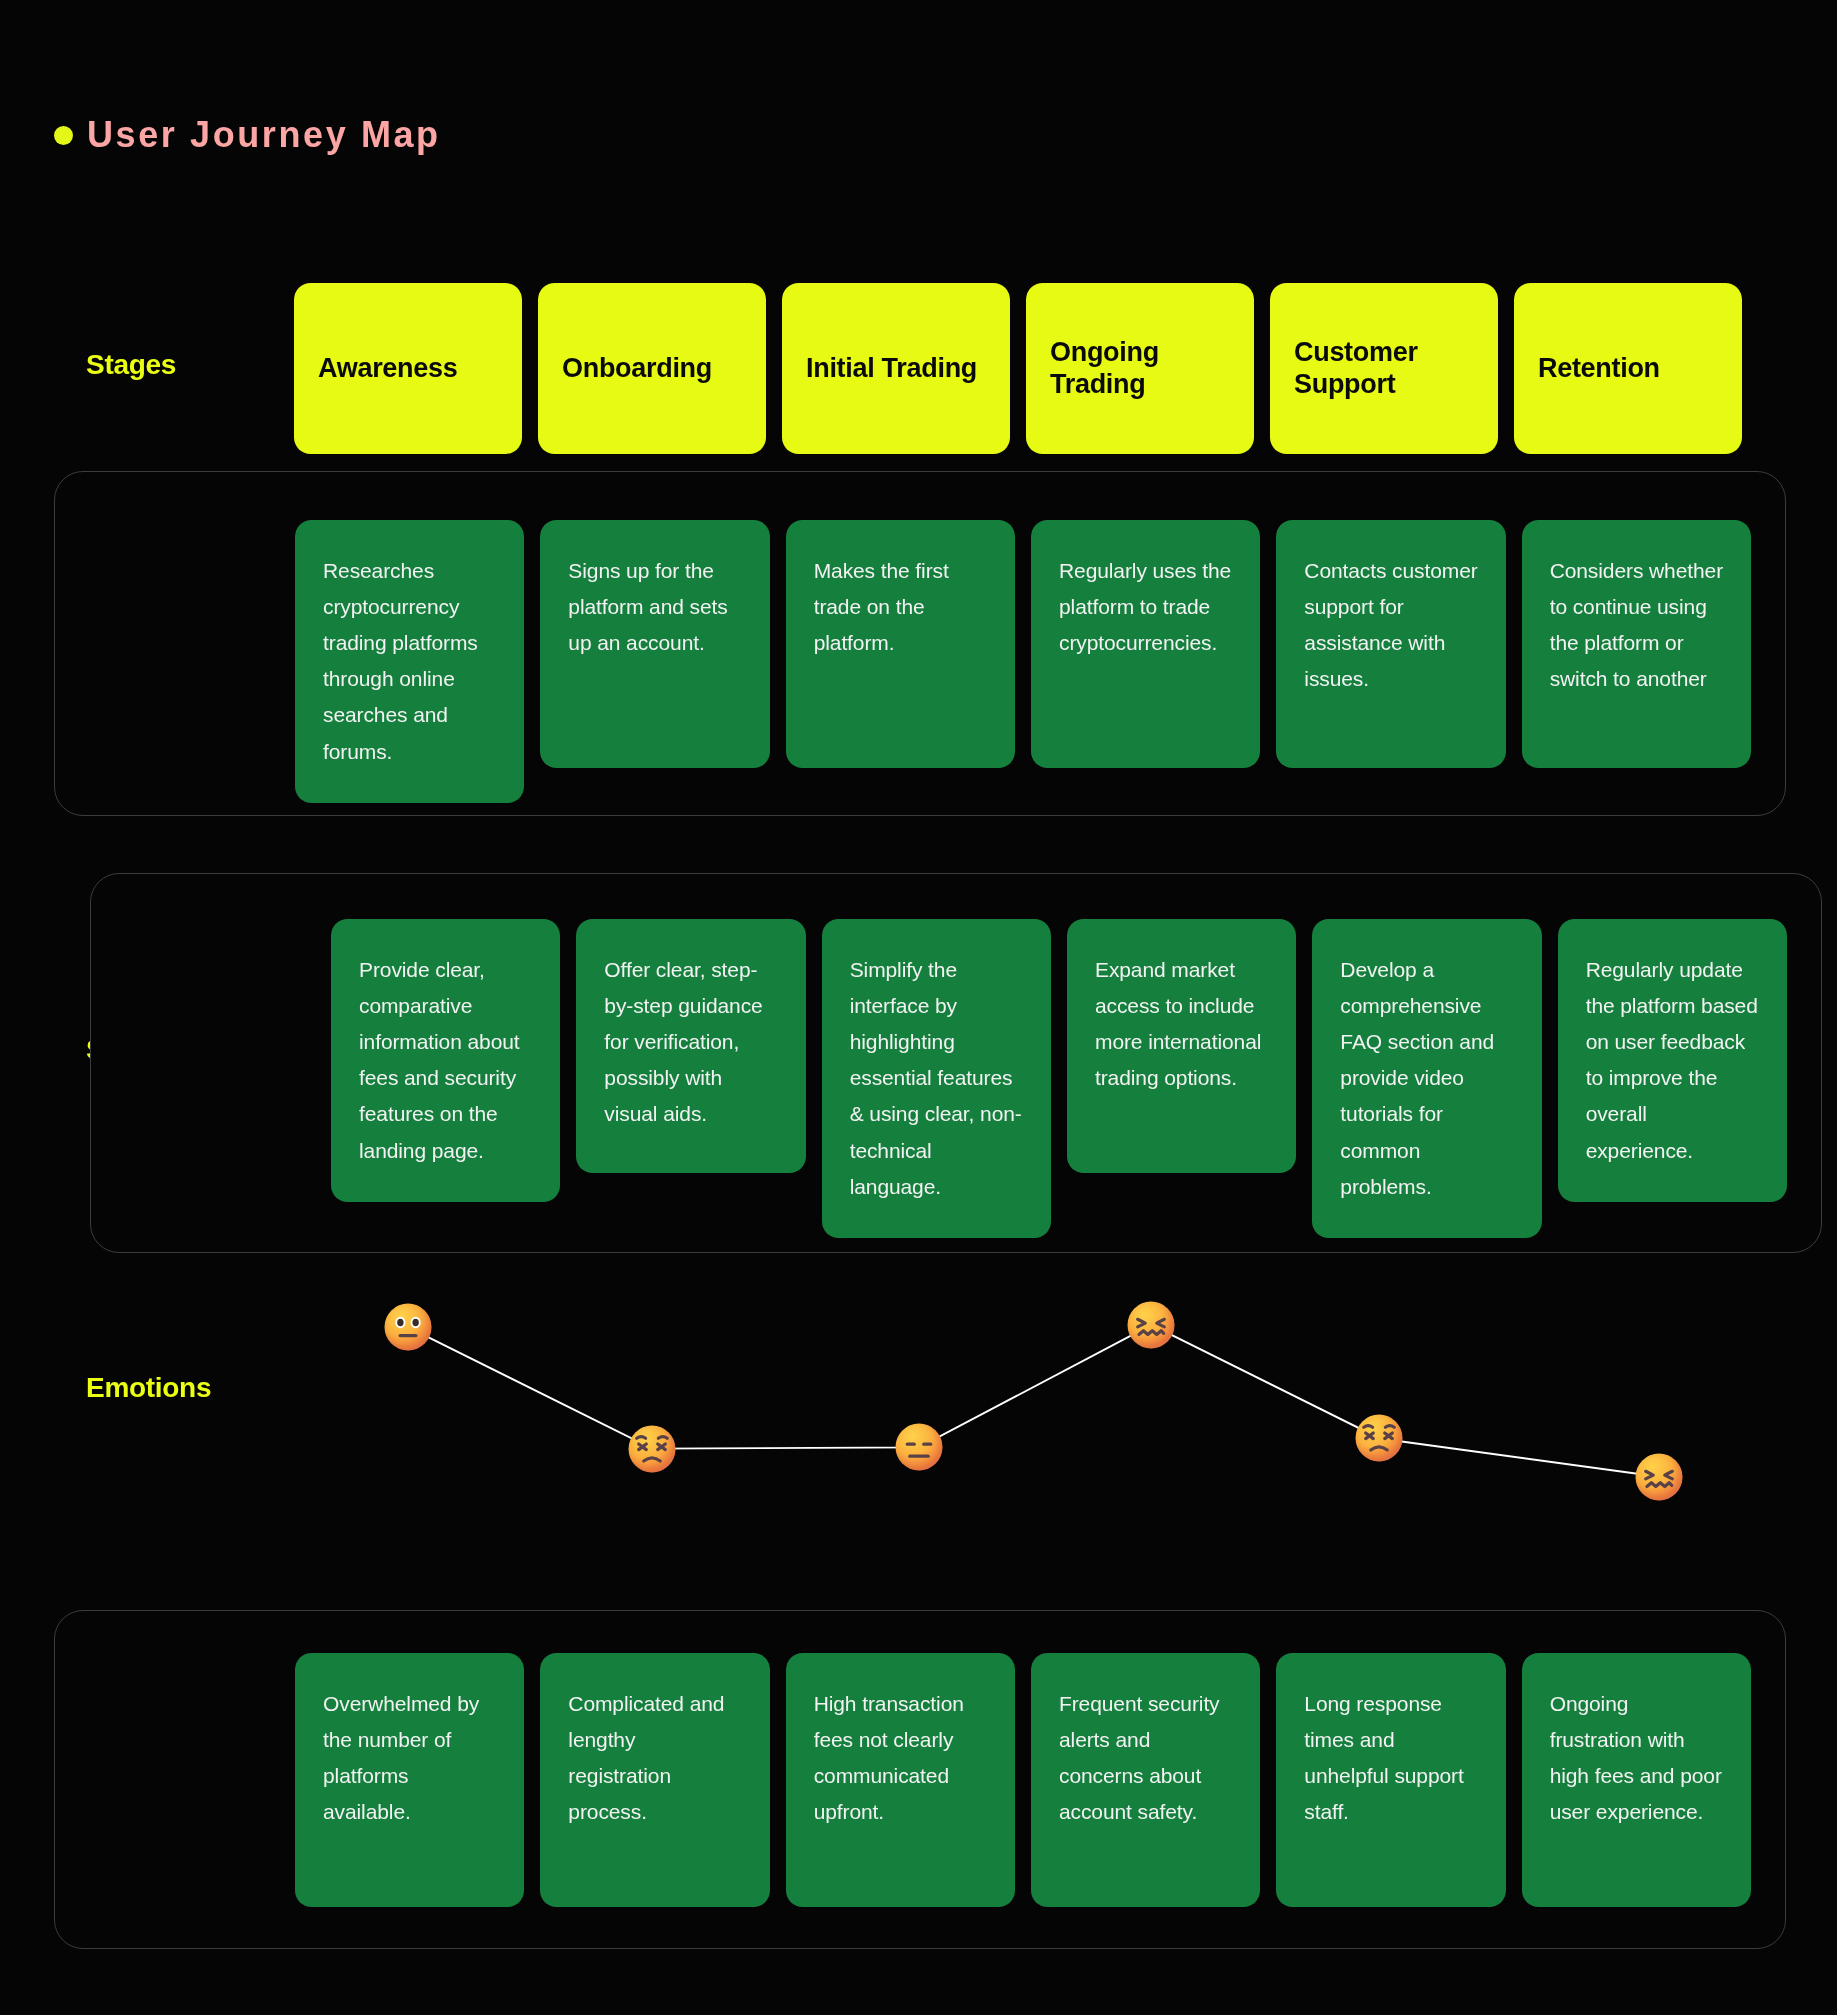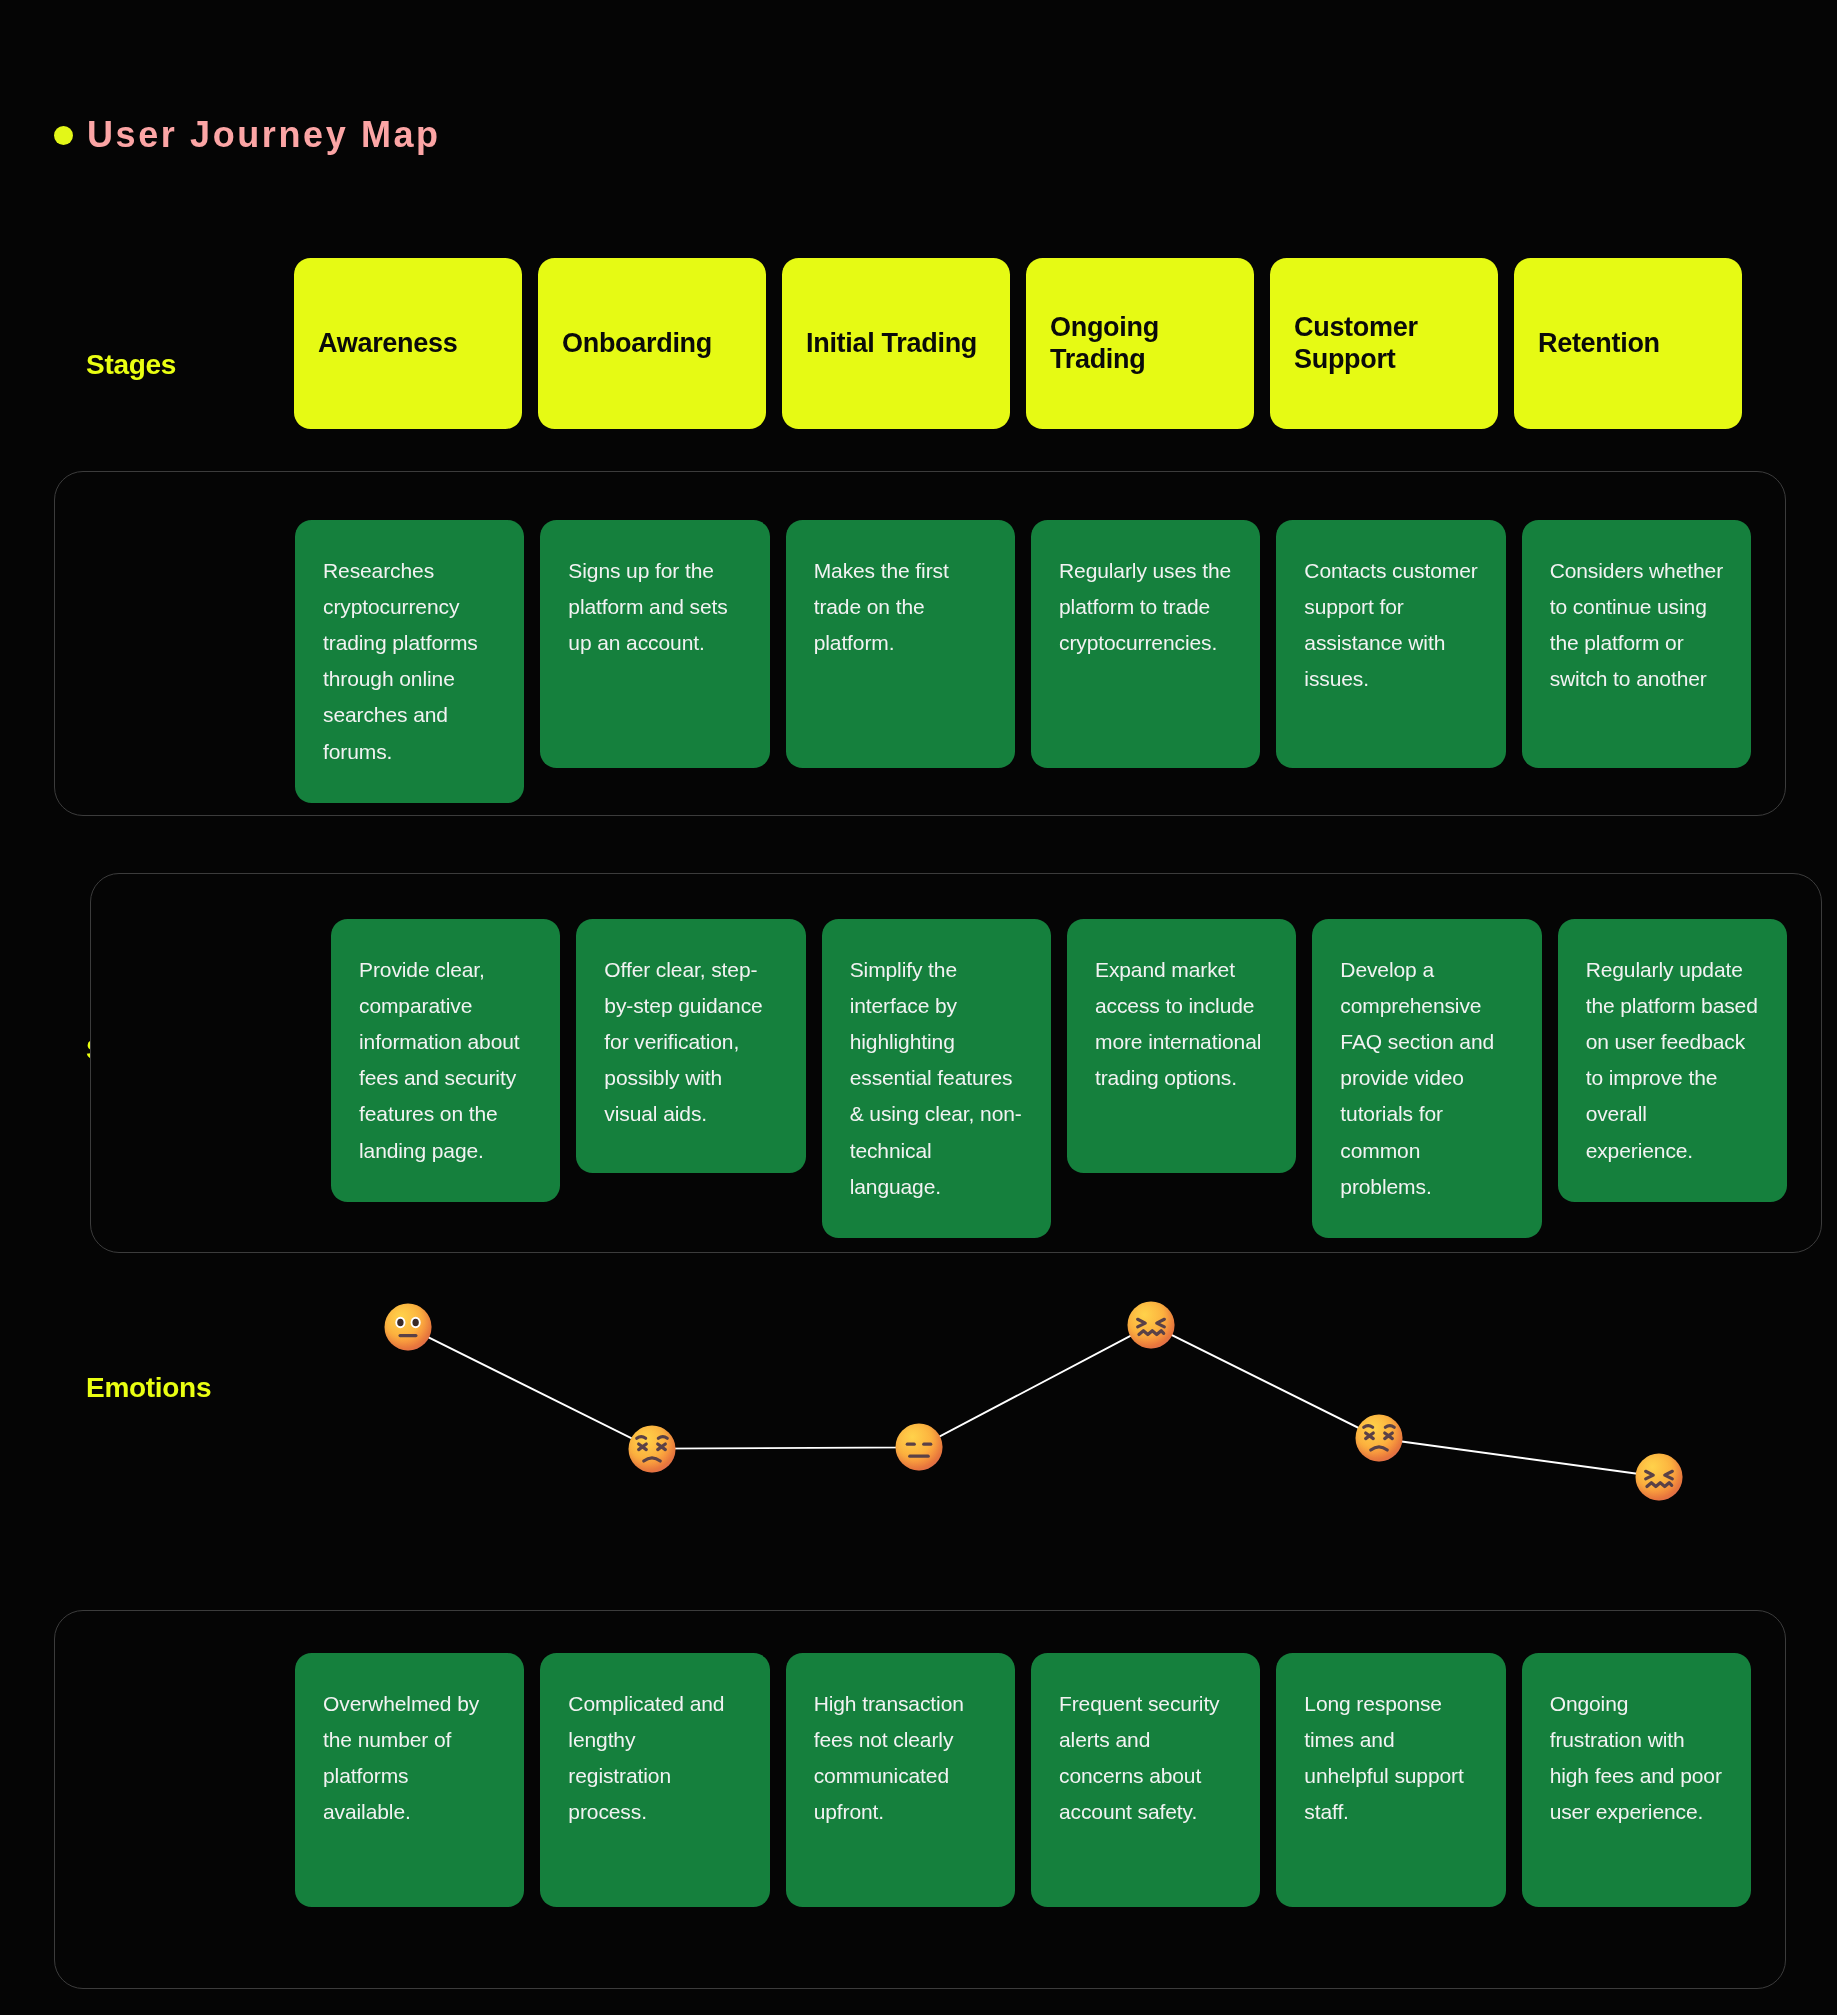--- a/index.html
+++ b/index.html
@@ -31,21 +31,21 @@
     position:absolute;
     color:#eaff12;
     font-size:28px;
     font-weight:700;
     letter-spacing:-0.3px;
     white-space:nowrap;
   }
 
   
   .stages-row{
-    position:absolute; left:0; top:258px; width:1838px; height:122px;
+    position:absolute; left:0; top:283px; width:1838px; height:122px;
   }
   .stages-label{ left:86px; top:337px;margin-top:12px; }
   .stage-track{
     position:absolute; left:294px; top:0; width:1448px; height:171px;
     display:flex; gap:16px;
   }
   .stage-chip{
     flex:1 1 0;
     background:#e6fa14;
     border-radius:16.6px;
@@ -89,21 +89,21 @@
   #actions-section .card{ min-height:248px; }
   .actions-label{ left:86px; top:632px; }
 
   
   #suggestions-section{ top:873px; height:380px;margin-left:36px; }
   #suggestions-section .section-inner{ top:45px; height:290px; }
   #suggestions-section .card{ min-height:254px; }
   .suggestions-label{ left:86px; top:1034px; }
 
   
-  #pain-section{ top:1610px; height:379px; }
+  #pain-section{ top:1610px; height:339px; }
   #pain-section .section-inner{ top:42px; height:274px; }
   #pain-section .card{ min-height:254px; }
   .pain-label{ left:86px; top:1771px; }
 
   
   .emotions-label{ left:86px; top:1372px; }
   .emotions-area{
     position:absolute; left:0; top:1270px; width:1838px; height:268px;
   }
   .emo-svg{ position:absolute; left:0; top:0; width:1838px; height:268px; }

